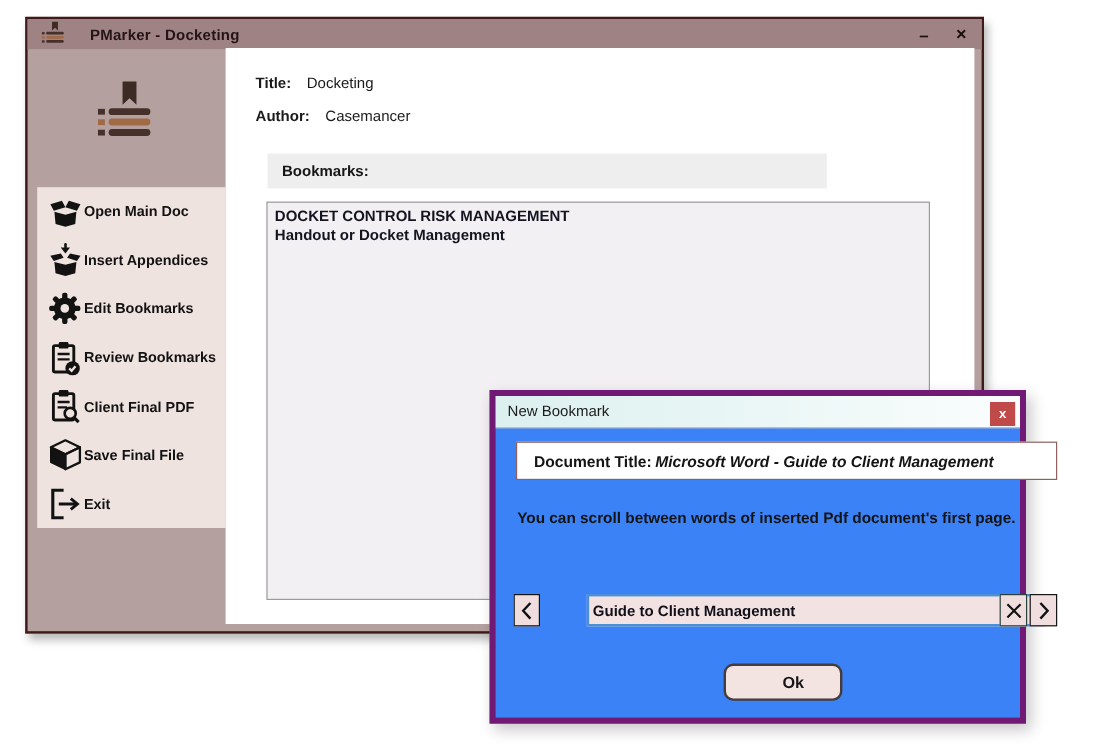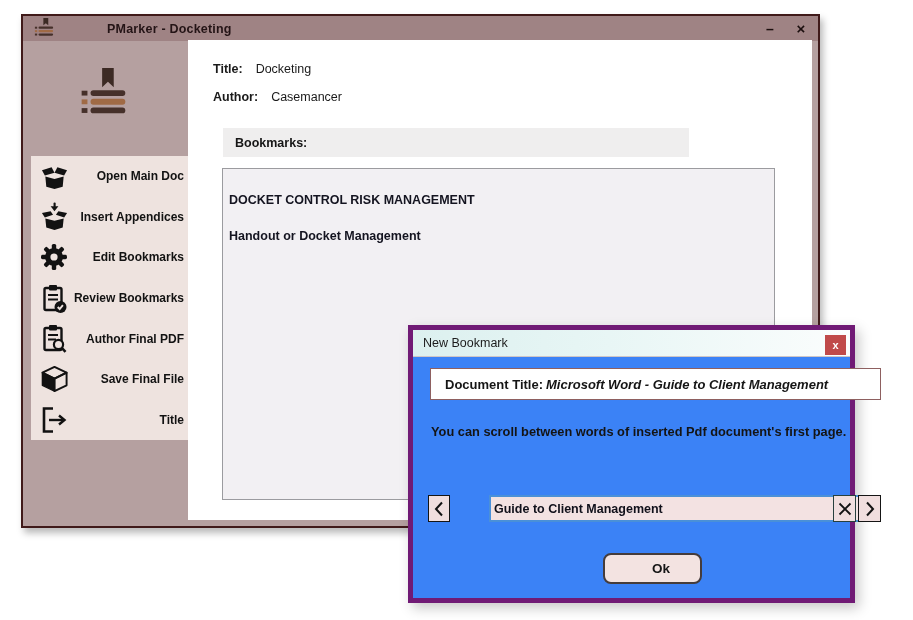--- a/index.html
+++ b/index.html
@@ -8,60 +8,60 @@
   #canvas { position:relative; width:913px; height:620px; background:#ffffff; overflow:hidden; }
 
   
   .main-window{
     position:absolute; left:21px; top:14px; width:799px; height:514px;
     border:2px solid #401a1a; background:#b5a0a0;
     box-shadow:3px 5px 7px rgba(0,0,0,.28);
   }
   .titlebar{
     position:absolute; left:0; top:0; right:0; height:25px;
-    background:#9f8384; display:flex; align-items:center;gap:32px;
+    background:#9f8384; display:flex; align-items:center;
   }
   .titlebar .app-icon{ margin-left:9px; width:26px; height:22px; display:flex; align-items:center; }
   .titlebar .app-title{ margin-left:17px; font-size:12.5px; font-weight:bold; color:#241416; letter-spacing:.2px; }
   .winbtn{
     position:absolute; top:0; width:30px; height:25px; display:flex; align-items:center; justify-content:center;
     font-weight:bold; color:#1b0e0e; cursor:default; font-size:14px;
   }
   .winbtn.min{ right:33px; }
   .winbtn.close{ right:2px; font-size:15px; }
 
   
   .side-logo{ position:absolute; left:54px; top:50px; width:58px; height:56px; }
   .side-panel{
     position:absolute; left:8px; top:140px; width:157px; height:284px;
     background:#eee3df; display:flex; flex-direction:column;
   }
   .side-row{ flex:1; display:flex; align-items:center; padding-left:7px; cursor:default; }
   .side-row .ic{ width:32px; height:30px; flex:0 0 32px; display:flex; align-items:center; justify-content:center; }
-  .side-row .lbl{ flex:1; text-align:right; font-size:12px; font-weight:bold; color:#121212; padding-right:4px; }
+  .side-row .lbl{ flex:1; text-align:left; font-size:12px; font-weight:bold; color:#121212; padding-right:4px; }
 
   
   .content{
     position:absolute; left:165px; top:24px; right:6px; bottom:6px; background:#ffffff;
   }
   .meta-row{ position:absolute; left:25px; font-size:12.5px; color:#1a1a1a; }
   .meta-row.title-row{ top:22px; }
   .meta-row.author-row{ top:50px; }
   .meta-row b{ font-weight:bold; }
   .meta-row .val{ margin-left:13px; font-weight:normal; }
   .bm-strip{
     position:absolute; left:35px; top:88px; width:466px; height:29px;
     background:#efeeee; display:flex; align-items:center;
   }
   .bm-strip span{ margin-left:12px; font-size:12.5px; font-weight:bold; color:#161616; }
   .bm-list{
     position:absolute; left:34px; top:128px; width:553px; height:332px;
     background:#f2f0f3; border:1px solid #9b9b9f; padding:3px 6px; overflow:hidden;
   }
-  .bm-item{ font-size:12.5px; font-weight:600; color:#141420; line-height:16px; cursor:default;margin-top:20px; }
+  .bm-item{ font-size:12.5px; font-weight:600; color:#141420; line-height:16px; cursor:default; }
 
   
   .dialog{
     position:absolute; left:408px; top:325px; width:447px; height:278px;
     background:#3b82f6; border:5px solid #701a75;
     box-shadow:4px 5px 12px rgba(0,0,0,.22);
   }
   .dlg-titlebar{
     position:absolute; left:0; top:0; right:0; height:27px;
     background:linear-gradient(to right,#dcf0ef 0%,#e8f6f5 45%,#fbfdfd 100%);
@@ -203,21 +203,21 @@
         <span class="ic">
           <svg width="28" height="29" viewBox="0 0 28 29">
             <rect x="4.5" y="4" width="17" height="22" rx="1.5" fill="none" stroke="#121212" stroke-width="2.4"></rect>
             <rect x="9" y="1" width="8" height="5.5" rx="1" fill="#121212"></rect>
             <line x1="8" y1="11" x2="18" y2="11" stroke="#121212" stroke-width="2"></line>
             <line x1="8" y1="15.5" x2="16" y2="15.5" stroke="#121212" stroke-width="2"></line>
             <circle cx="18.5" cy="20.5" r="4.6" fill="#eee3df" stroke="#121212" stroke-width="2.2"></circle>
             <line x1="22" y1="24.2" x2="25.5" y2="27.8" stroke="#121212" stroke-width="2.6"></line>
           </svg>
         </span>
-        <span class="lbl">Author Final PDF</span>
+        <span class="lbl">Client Final PDF</span>
       </div>
 
       <div class="side-row">
         <span class="ic">
           <svg width="29" height="28" viewBox="0 0 30 28">
             <path d="M15 1.5 L27.5 7.5 L15 13.5 L2.5 7.5 Z" fill="none" stroke="#121212" stroke-width="2" stroke-linejoin="round"></path>
             <path d="M2.5 7.5 L15 13.5 L15 26.5 L2.5 20.5 Z" fill="#121212" stroke="#121212" stroke-width="1.5" stroke-linejoin="round"></path>
             <path d="M27.5 7.5 L15 13.5 L15 26.5 L27.5 20.5 Z" fill="none" stroke="#121212" stroke-width="2" stroke-linejoin="round"></path>
           </svg>
         </span>
@@ -225,21 +225,21 @@
       </div>
 
       <div class="side-row">
         <span class="ic">
           <svg width="28" height="28" viewBox="0 0 28 28">
             <path d="M13 2.5 H4 V25.5 H13" fill="none" stroke="#121212" stroke-width="2.6"></path>
             <line x1="9" y1="14" x2="23" y2="14" stroke="#121212" stroke-width="2.4"></line>
             <path d="M19 9.5 L24.5 14 L19 18.5" fill="none" stroke="#121212" stroke-width="2.4"></path>
           </svg>
         </span>
-        <span class="lbl">Title</span>
+        <span class="lbl">Exit</span>
       </div>
 
     </div>
 
     <div class="content">
       <div class="meta-row title-row">
         <b>Title:</b><span class="val">Docketing</span>
       </div>
       <div class="meta-row author-row">
         <b>Author:</b><span class="val">Casemancer</span>

